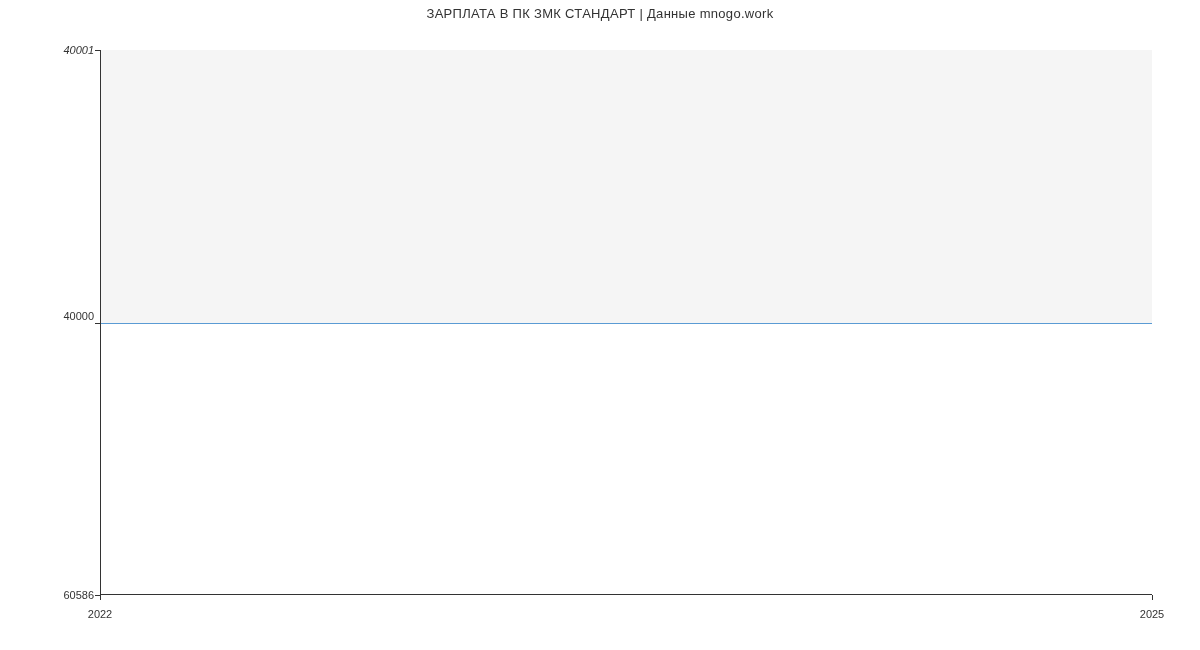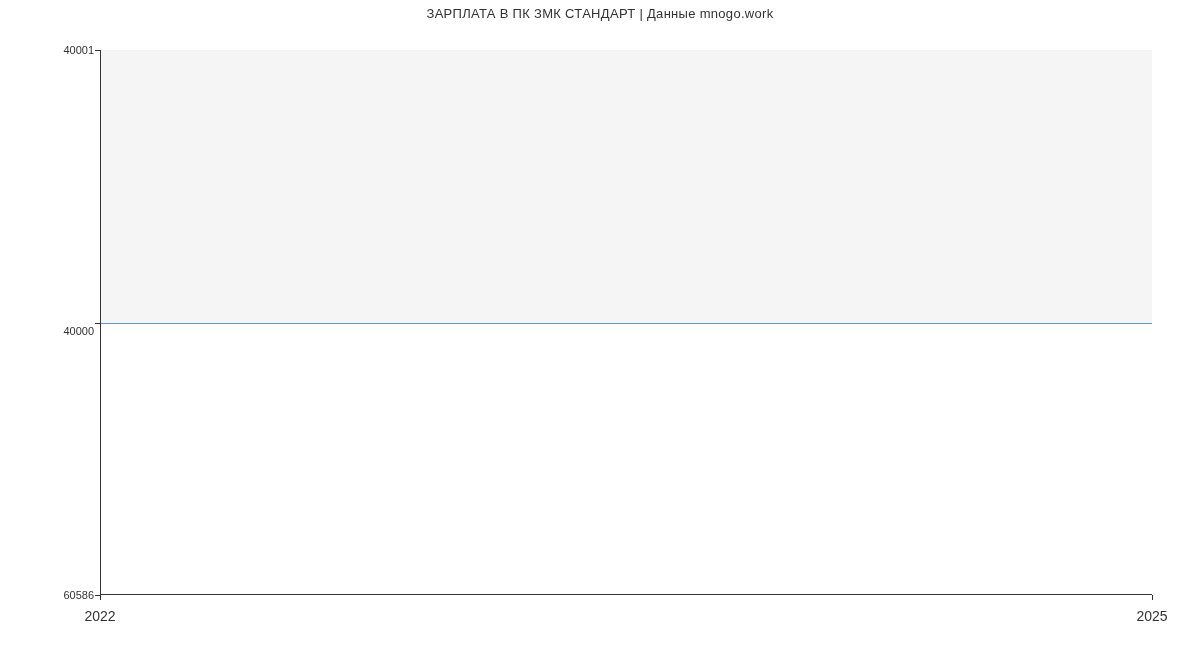--- a/index.html
+++ b/index.html
@@ -59,21 +59,21 @@
     .x-tick {
       position: absolute;
       top: 595px;
       width: 0;
       height: 5px;
       border-left: 1px solid #333;
     }
     .x-label {
       position: absolute;
       top: 608px;
-      font-size: 14px;
+      font-size: 11px;
       color: #333;
       transform: translateX(-50%);
     }
     .white-overlay {
       position: absolute;
       background: #ffffff;
     }
   </style>
 </head>
 <body>
@@ -81,24 +81,24 @@
 <div class="chart-title">ЗАРПЛАТА В ПК ЗМК СТАНДАРТ | Данные mnogo.work</div>
 
 <div class="plot-area">
 
   <div class="white-overlay" style="left:0; right:0; top:272.5px; bottom:0;"></div>
 
   <div class="data-line" style="top:272.5px;"></div>
 </div>
 
 <div class="y-tick" style="top:50px;"></div>
-<div class="y-label" style="top:50px;">40001</div>
+<div class="y-label" style="top:50px;font-style:italic;">40001</div>
 
 <div class="y-tick" style="top:322.5px;"></div>
-<div class="y-label" style="top:331px;">40000</div>
+<div class="y-label" style="top:316px;">40000</div>
 
 <div class="y-tick" style="top:595px;"></div>
 <div class="y-label" style="top:595px;">60586</div>
 
 <div class="x-tick" style="left:100px;"></div>
 <div class="x-label" style="left:100px;">2022</div>
 
 <div class="x-tick" style="left:1152px;"></div>
 <div class="x-label" style="left:1152px;">2025</div>
 

